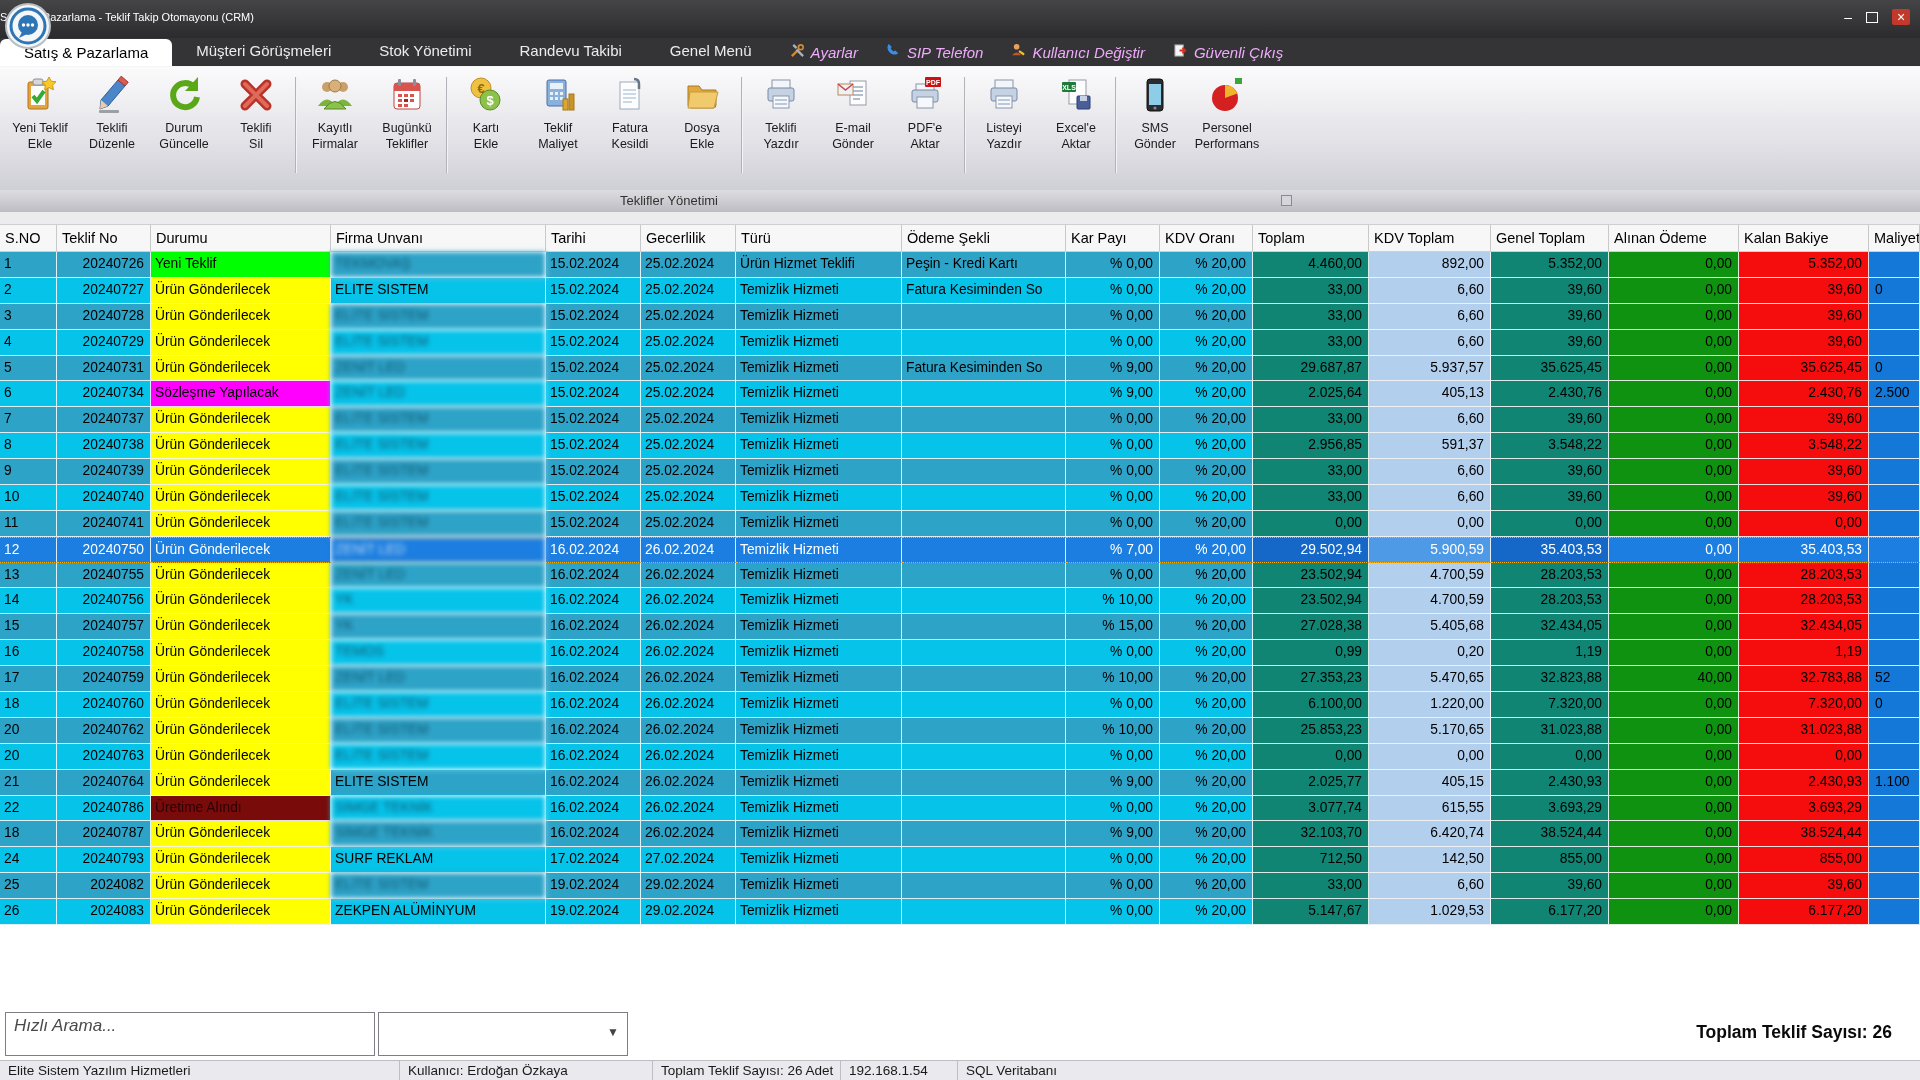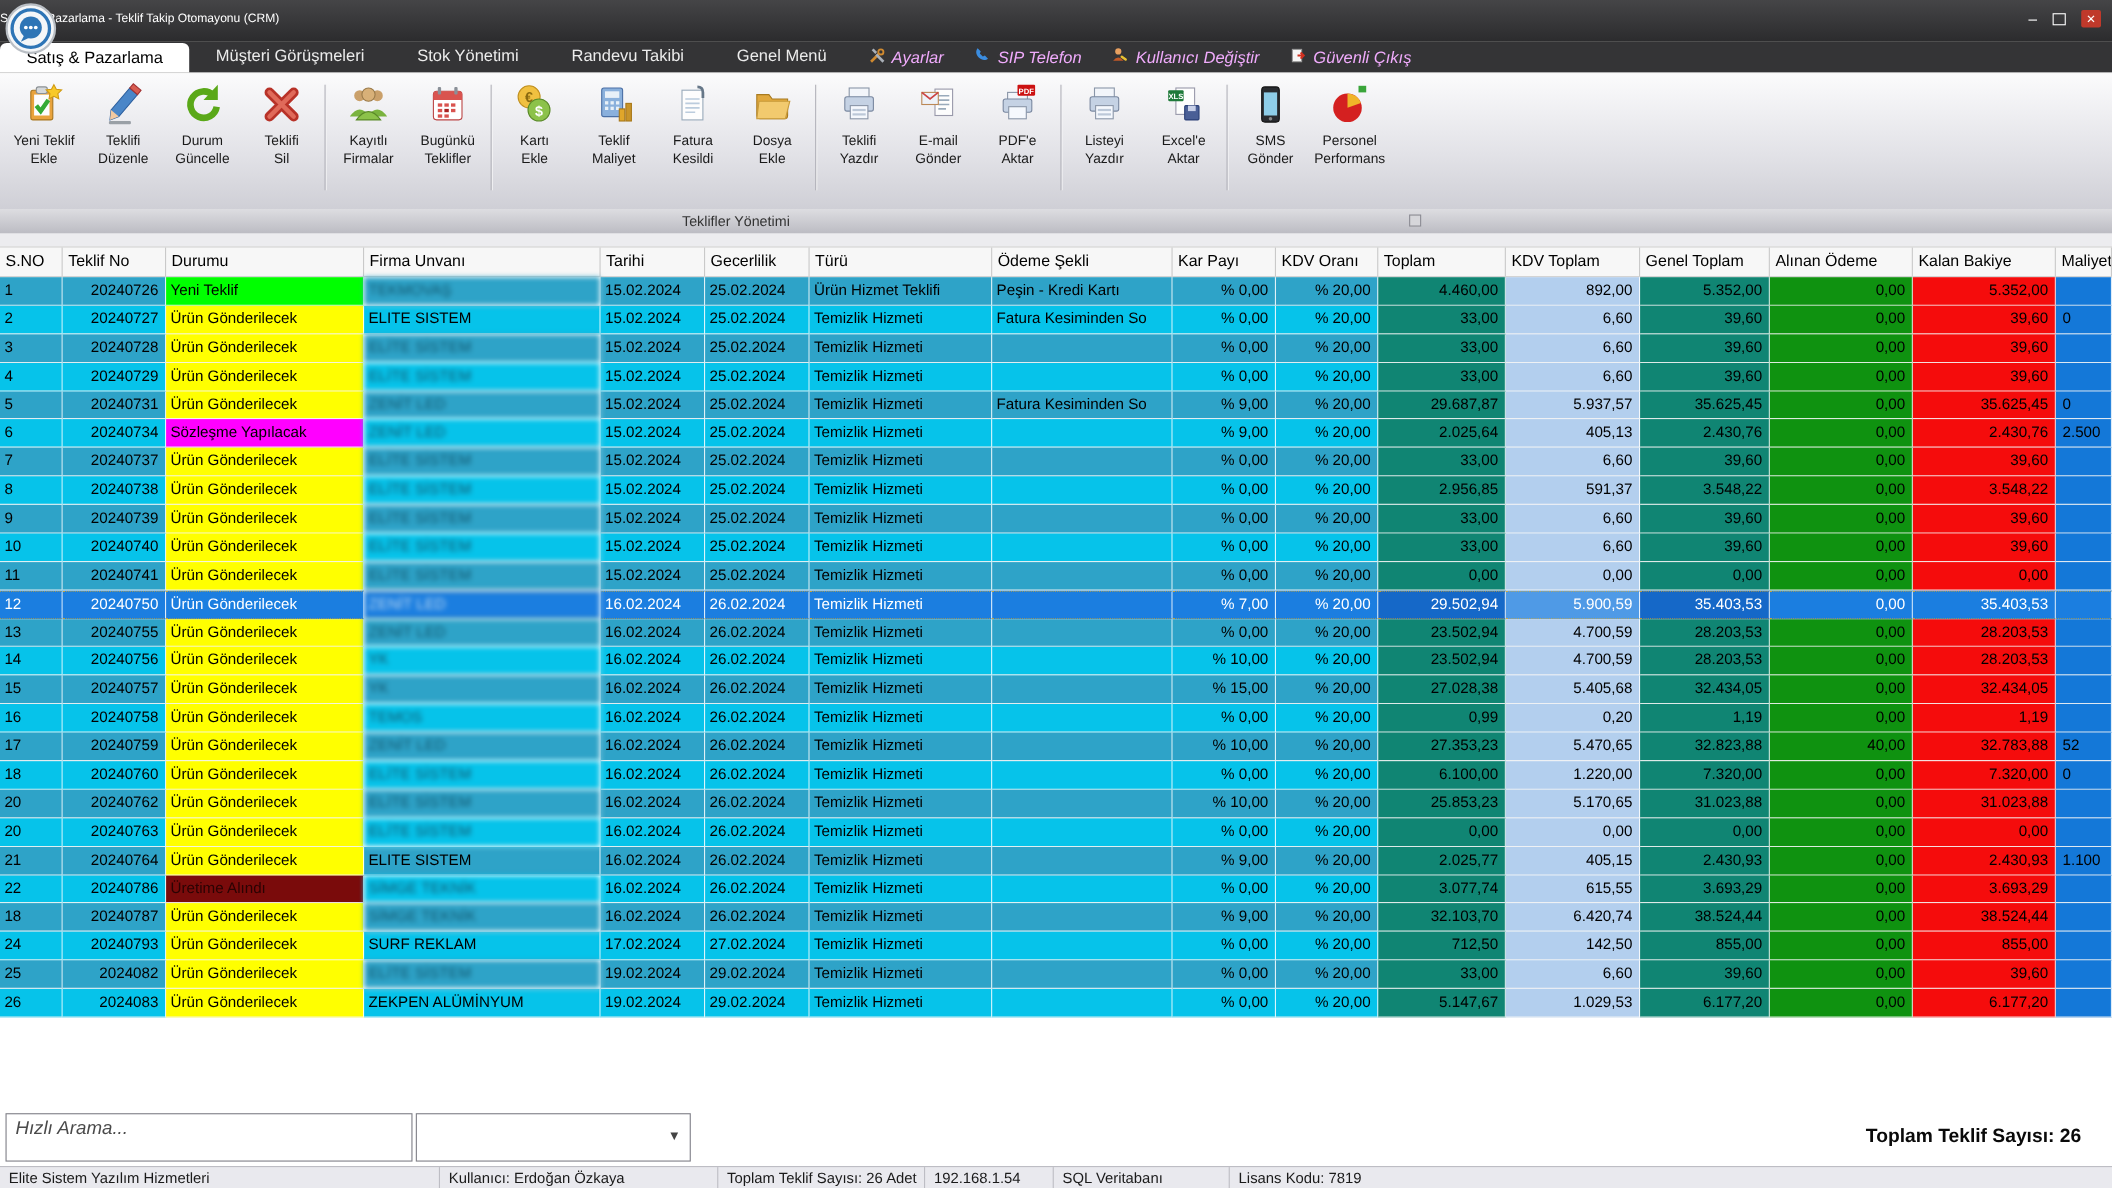--- a/index.html
+++ b/index.html
@@ -916,15 +916,14 @@
     <span class="arrow">▼</span>
   </div>
   <div class="footer-total">Toplam Teklif Sayısı: 26</div>
 
   <div class="statusbar" id="statusbar">
       <div class="sb-item" style="width: 400px;">Elite Sistem Yazılım Hizmetleri</div>
       <div class="sb-item" style="width: 253px;">Kullanıcı: Erdoğan Özkaya</div>
       <div class="sb-item" style="width: 188px;">Toplam Teklif Sayısı: 26 Adet</div>
       <div class="sb-item" style="width: 117px;">192.168.1.54</div>
       <div class="sb-item" style="width: 160px;">SQL Veritabanı</div>
-      <div class="sb-item" style="flex: 1 1 0%;">Lisans Kodu: 7819</div>
     </div>
 </div>
 
 </body></html>

